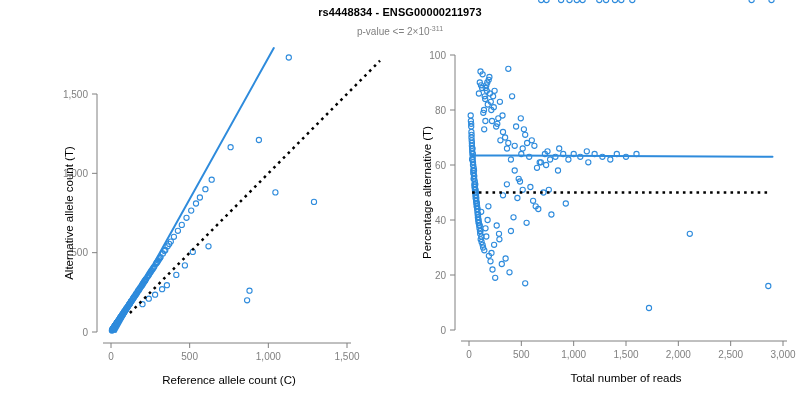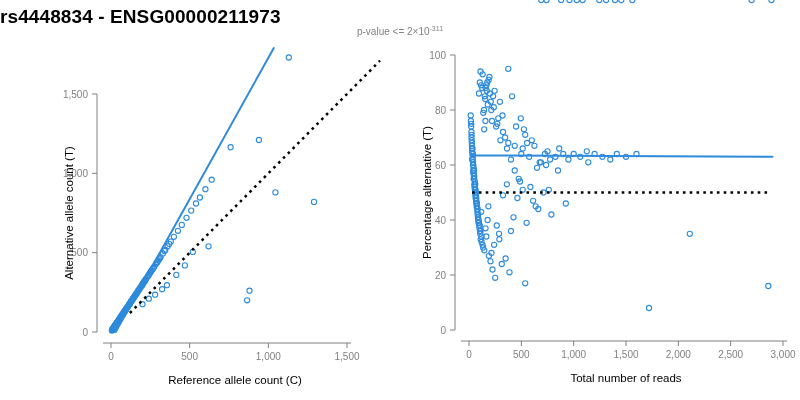--- a/index.html
+++ b/index.html
@@ -18,21 +18,22 @@
     position: relative;
     width: 800px;
     height: 400px;
     background: #ffffff;
   }
   .title {
     position: absolute;
     left: 0;
     top: 6px;
     width: 800px;
-    font-size: 19px;
+    text-align: center;
+    font-size: 11px;
     font-weight: bold;
     color: #000000;
     letter-spacing: 0.1px;
   }
   .subtitle {
     position: absolute;
     left: 0;
     top: 26px;
     width: 800px;
     text-align: center;
@@ -298,21 +299,21 @@
           <circle cx="162.1" cy="289.2" r="2.6" fill="none" stroke="#2e8bdc" stroke-width="1.1"></circle>
           <circle cx="155.1" cy="294.7" r="2.6" fill="none" stroke="#2e8bdc" stroke-width="1.1"></circle>
           <circle cx="148.8" cy="298.7" r="2.6" fill="none" stroke="#2e8bdc" stroke-width="1.1"></circle>
           <circle cx="142.5" cy="304.2" r="2.6" fill="none" stroke="#2e8bdc" stroke-width="1.1"></circle>
           <circle cx="275.4" cy="192.4" r="2.6" fill="none" stroke="#2e8bdc" stroke-width="1.1"></circle>
           <circle cx="247.1" cy="300.3" r="2.6" fill="none" stroke="#2e8bdc" stroke-width="1.1"></circle>
         </g>
         <line x1="115.7" y1="332.0" x2="273.8" y2="48.0" stroke="#2e8bdc" stroke-width="2" stroke-linecap="round"></line>
         <line x1="129.9" y1="313.0" x2="380.0" y2="60.7" stroke="#000000" stroke-width="2.5" stroke-linecap="butt" stroke-dasharray="2.6,4.2"></line>
       </svg>
-    <div class="axis-title axis-title-x" id="xlab-left" style="left: 37px; width: 396px; top: 374px;">Reference allele count (C)</div>
+    <div class="axis-title axis-title-x" id="xlab-left" style="left: 31px; width: 396px; top: 374px;">Reference allele count (C)</div>
     <div class="axis-title ylab-rot" id="ylab-left" style="left: 63px; top: 84px; width: 258px; text-align: center; transform: rotate(-90deg) translate(-100%, 0px);">Alternative allele count (T)</div>
   </div>
 
   <div class="panel" id="panel-right">
     <svg class="plotsvg" id="svg-right" width="400" height="400">
         <line x1="55" y1="330" x2="55" y2="55" stroke="#808080" stroke-width="1"></line>
         <line x1="61" y1="341" x2="387" y2="341" stroke="#808080" stroke-width="1"></line>
         <line x1="55" y1="330" x2="50" y2="330" stroke="#808080" stroke-width="1"></line>
         <text x="46" y="333.5" fill="#808080" font-size="10" text-anchor="end" font-family="&quot;Liberation Sans&quot;, sans-serif">0</text>
         <line x1="55" y1="275" x2="50" y2="275" stroke="#808080" stroke-width="1"></line>

